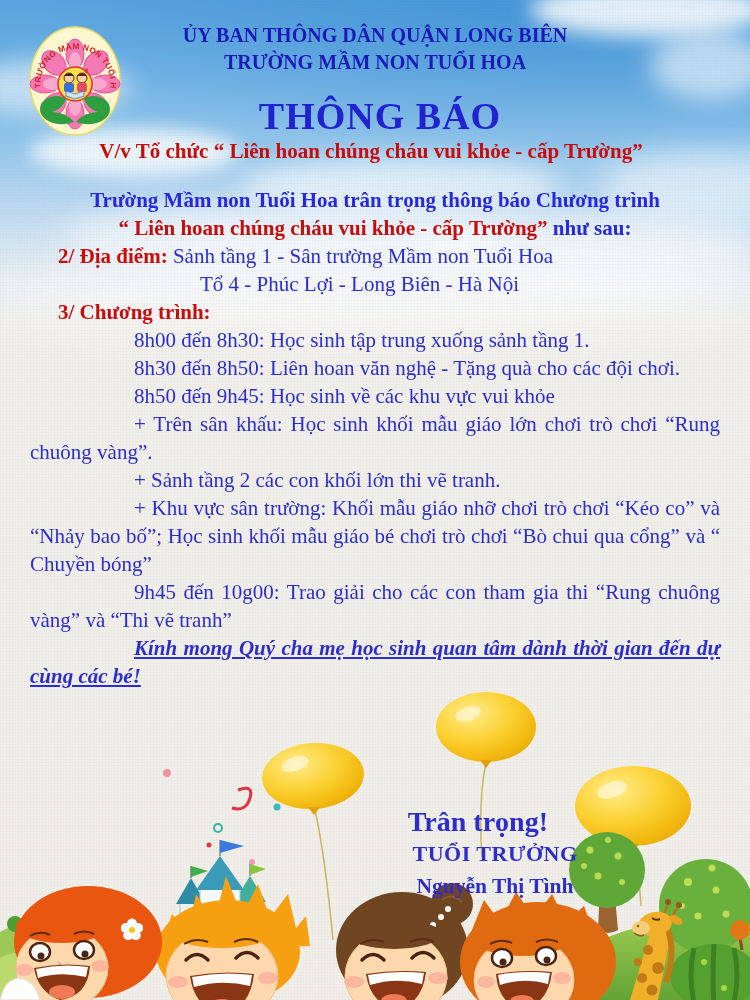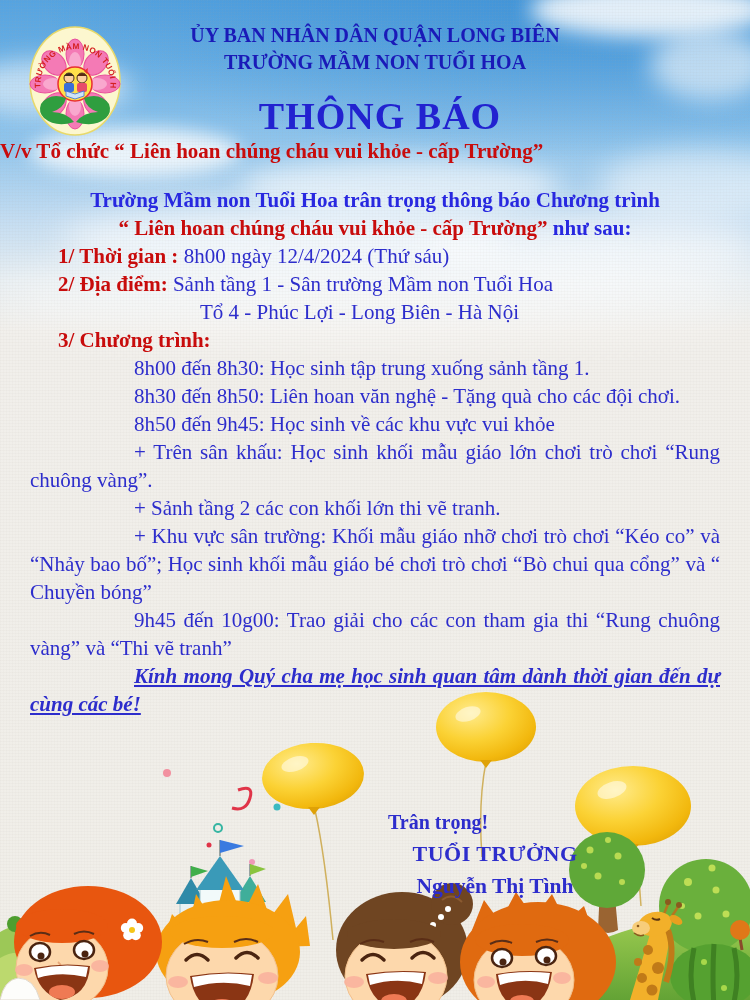--- a/index.html
+++ b/index.html
@@ -25,38 +25,38 @@
   .c6{left:600px;top:150px;width:200px;height:70px;filter:blur(14px);opacity:.5;}
   .c7{left:60px;top:205px;width:450px;height:70px;filter:blur(16px);opacity:.65;}
   .c8{left:420px;top:215px;width:340px;height:70px;filter:blur(16px);opacity:.6;}
   .c9{left:0px;top:258px;width:750px;height:80px;filter:blur(20px);opacity:.5;}
 
   .hdr{position:absolute;top:24px;left:0;right:0;text-align:center;z-index:4;
        color:#1a1ab8;font-weight:bold;font-size:20px;line-height:23px;}
   .hdr .l2{margin-top:4px;}
   .title{position:absolute;top:94px;left:0;right:0;text-align:center;z-index:4;
        color:#2222d0;font-weight:bold;font-size:38px;letter-spacing:1px;margin-left:10px;}
-  .subtitle{position:absolute;top:139px;left:0;right:8px;text-align:left;z-index:4;
+  .subtitle{position:absolute;top:139px;left:0;right:8px;text-align:center;z-index:4;
        color:#c80c0c;font-weight:bold;font-size:21px;}
 
   .bodytxt{position:absolute;top:186px;left:30px;width:690px;z-index:3;
        color:#2d2dcc;font-size:21px;line-height:28px;}
   .bodytxt p{margin:0;}
   .ctr{text-align:center;font-weight:bold;}
   .red-b{color:#c80c0c;font-weight:bold;}
   .blue-b{color:#2828e0;font-weight:bold;}
   .ind-num{text-indent:28px;}
   .ind-par{text-indent:104px;}
   .ind-addr{text-indent:170px;}
   .just{text-align:justify;}
   .mt2{margin-top:2px;} .mt4{margin-top:4px;} .mt6{margin-top:6px;}
   .mt8{margin-top:8px;} .mt10{margin-top:10px;}
   .closing-it{font-style:italic;font-weight:bold;text-decoration:underline;}
-  .tran{position:absolute;top:622px;left:358px;width:160px;text-align:left;
-       font-weight:bold;font-size:20px;}
+  .tran{position:absolute;top:622px;left:358px;width:160px;text-align:right;
+       font-weight:bold;font-size:28px;}
   .sig{position:absolute;top:655px;left:340px;width:250px;text-align:center;font-weight:bold;}
   .sig .role{font-size:22px;letter-spacing:.5px;line-height:26px;}
   .sig .name{font-size:21.5px;line-height:25px;margin-top:7px;}
 
   .lyr1{position:absolute;left:0;top:690px;z-index:1;}
   .lyr2{position:absolute;left:0;top:830px;z-index:2;}
   .logo{position:absolute;left:28px;top:24px;z-index:4;}
 </style>
 </head>
 <body>
@@ -336,31 +336,30 @@
     </g>
     <defs>
         <path id="arcpath" d="M 13,66 A 35,35 0 1 1 82,66"></path>
       </defs>
     <text font-size="8.2" font-weight="bold" fill="#d42020" font-family="Liberation Sans, sans-serif" letter-spacing="0.4">
       <textPath href="#arcpath" startOffset="2">TRƯỜNG MẦM NON TUỔI HOA</textPath>
     </text>
   </svg>
 
   <div class="hdr">
-    <div>ỦY BAN NHÂN DÂN QUẬN LONG BIÊN</div>
+    <div>ỦY BAN THÔNG DÂN QUẬN LONG BIÊN</div>
     <div class="l2">TRƯỜNG MẦM NON TUỔI HOA</div>
   </div>
   <div class="title">THÔNG BÁO</div>
   <div class="subtitle">V/v Tổ chức “ Liên hoan chúng cháu vui khỏe - cấp Trường”</div>
 
   <div class="bodytxt">
     <p class="ctr blue-b mt2">Trường Mầm non Tuổi Hoa trân trọng thông báo Chương trình</p>
     <p class="ctr mt6"><span class="red-b">“ Liên hoan chúng cháu vui khỏe  -  cấp Trường”</span><span class="blue-b"> như sau:</span></p>
 
-    <p class="ind-num mt6"><span class="red-b">1/ Thời gian :</span><span> 8h00 ngày 12/4/2024 (Thứ sáu)</span></p>
     <p class="ind-num mt6"><span class="red-b">2/ Địa điểm:</span><span> Sảnh tầng 1 - Sân trường Mầm non Tuổi Hoa</span></p>
     <p class="ind-addr mt4">Tổ 4 - Phúc Lợi - Long Biên - Hà Nội</p>
     <p class="ind-num red-b mt8">3/ Chương trình:</p>
 
     <p class="ind-par mt8">8h00 đến 8h30: Học sinh tập trung xuống sảnh tầng 1.</p>
     <p class="ind-par mt6">8h30 đến 8h50: Liên hoan văn nghệ - Tặng quà cho các đội chơi.</p>
     <p class="ind-par mt6">8h50 đến 9h45: Học sinh về các khu vực vui khỏe</p>
     <p class="ind-par just mt10">+ Trên sân khấu: Học sinh khối mẫu giáo lớn chơi trò chơi “Rung chuông vàng”.</p>
     <p class="ind-par mt6">+ Sảnh tầng 2 các con khối lớn thi vẽ tranh.</p>
     <p class="ind-par just mt8">+ Khu vực sân trường: Khối mẫu giáo nhỡ chơi trò chơi “Kéo co” và “Nhảy bao bố”; Học sinh khối mẫu giáo bé chơi trò chơi “Bò chui qua cổng” và “ Chuyền bóng”</p>

